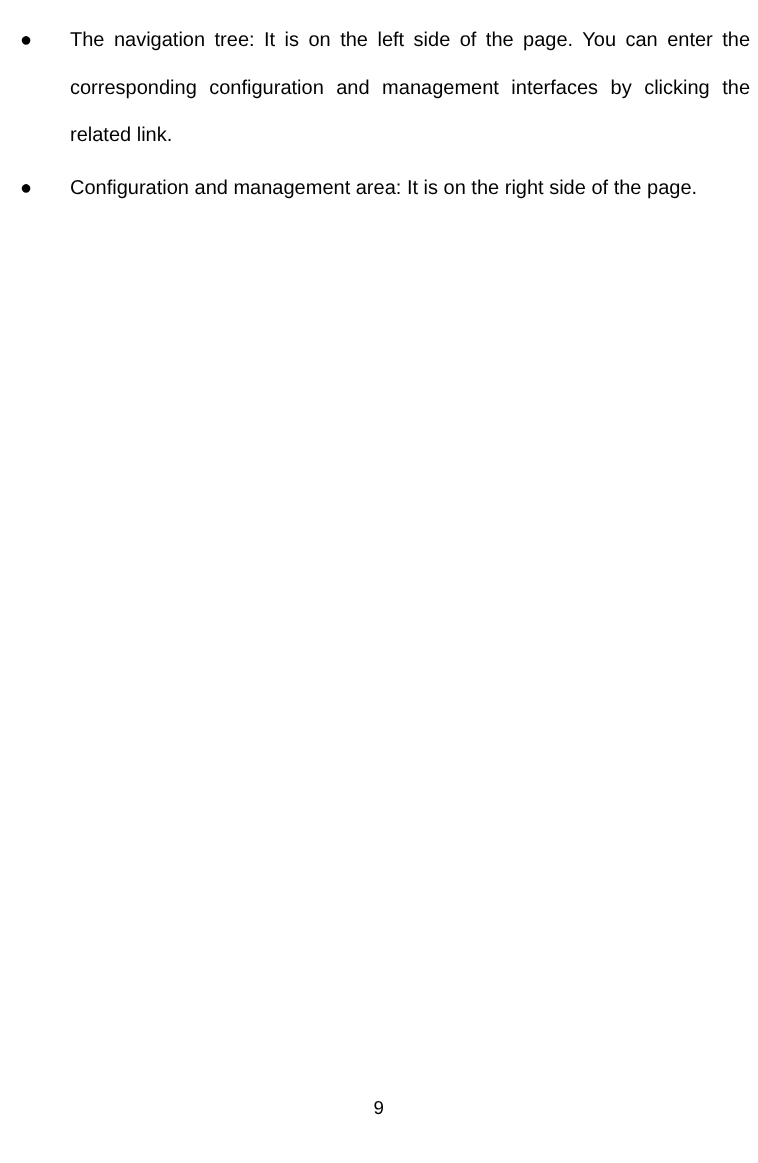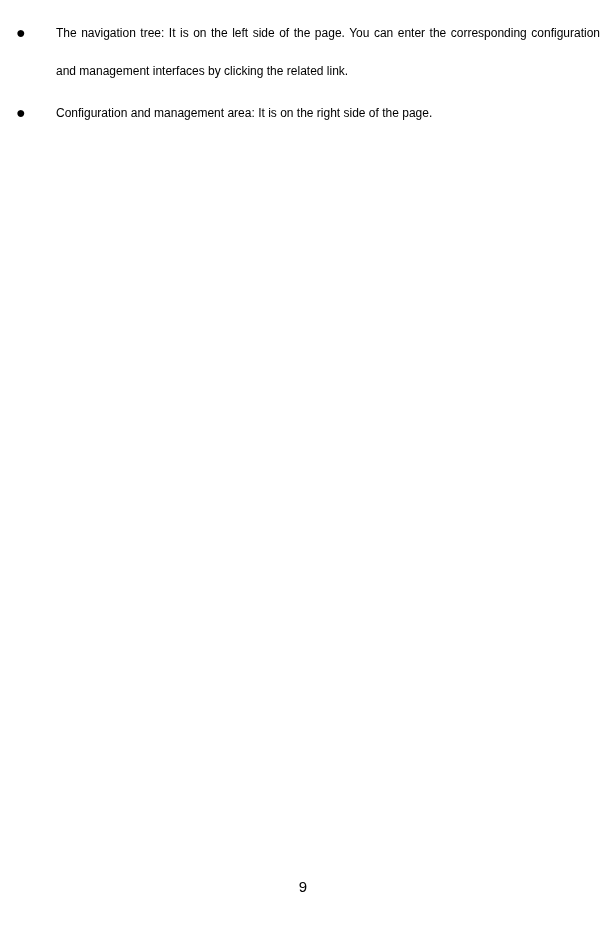--- a/index.html
+++ b/index.html
@@ -25,21 +25,21 @@
     .bullet {
       width: 56px;
       flex-shrink: 0;
       padding-left: 16px;
       font-size: 16px;
       line-height: 38px;
     }
     .bullet-text {
       flex: 1;
       padding-right: 6px;
-      font-size: 12px;
+      font-size: 16px;
       line-height: 38px;
     }
     .justify {
       text-align: justify;
       text-align-last: left;
     }
     .page-number {
       position: absolute;
       bottom: 35px;
       left: 0;

